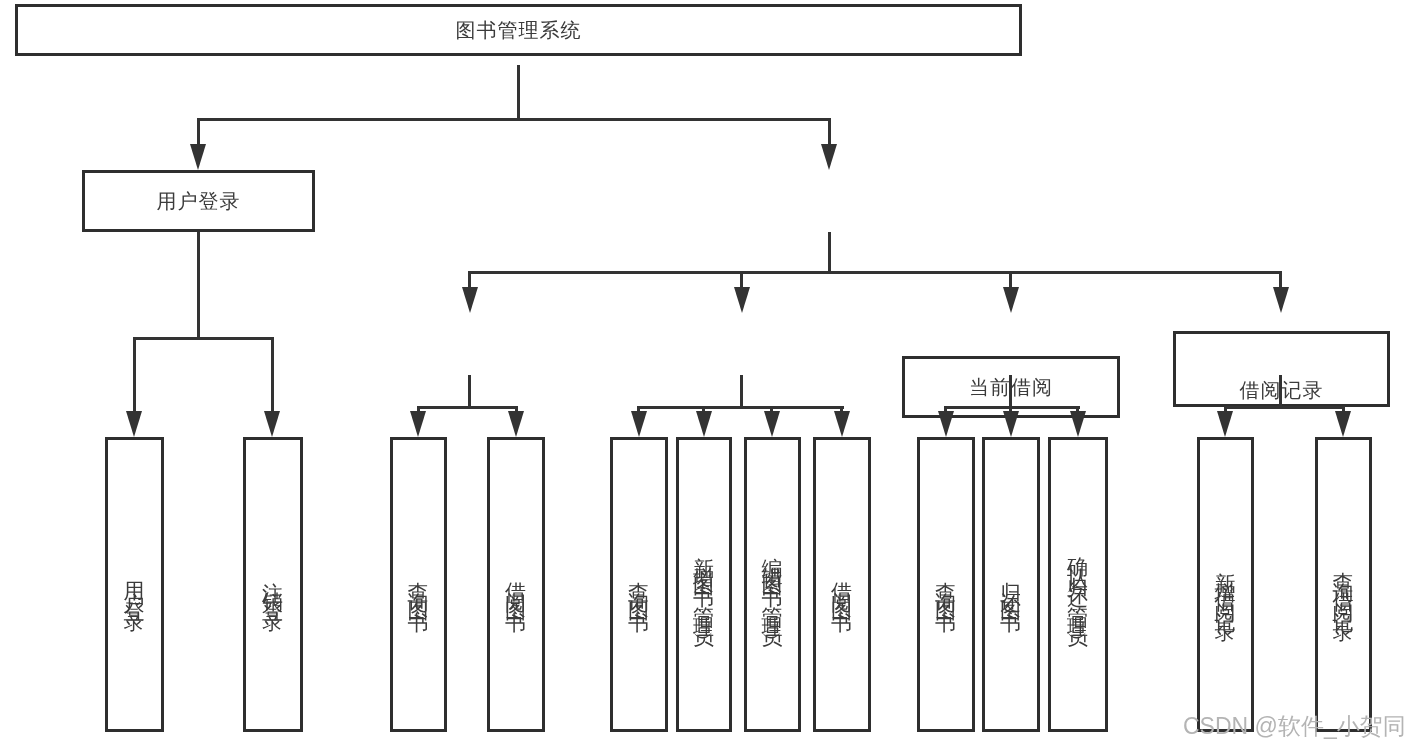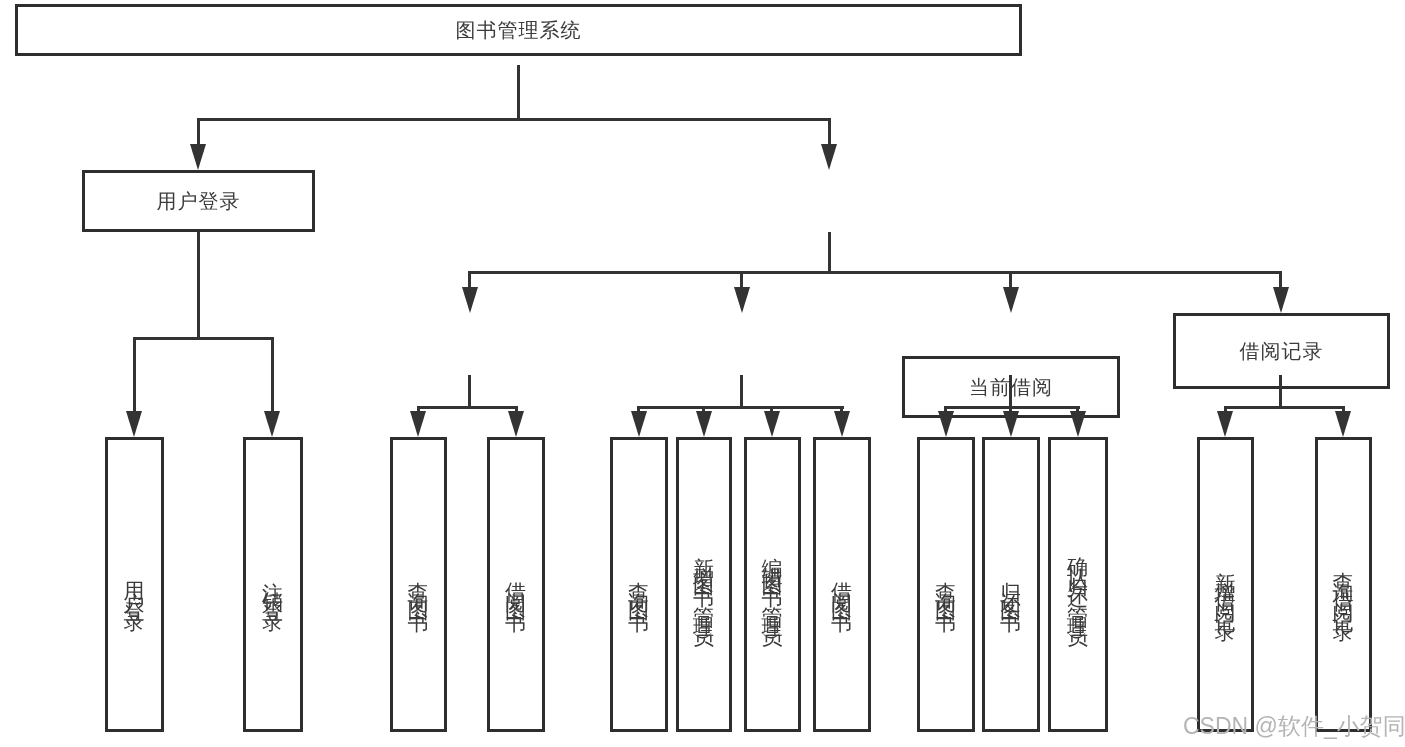--- a/index.html
+++ b/index.html
@@ -63,21 +63,21 @@
   <i class="ln" style="left:1009px;top:271px;width:3px;height:18px;"></i>
   <i class="ln" style="left:1279px;top:271px;width:3px;height:18px;"></i>
   <i class="ah" style="left:462px;top:287px;"></i>
   <i class="ah" style="left:734px;top:287px;"></i>
   <i class="ah" style="left:1003px;top:287px;"></i>
   <i class="ah" style="left:1273px;top:287px;"></i>
 
   <div class="box" style="left:902px;top:313px;width:218px;height:62px;margin-top:43px;">
     <span>当前借阅</span>
   </div>
-  <div class="box" style="left:1173px;top:313px;width:217px;height:76px;">
+  <div class="box" style="left:1173px;top:331px;width:217px;height:76px;align-items:flex-end;">
     <span>借阅记录</span>
   </div>
 
   <i class="ln" style="left:468px;top:375px;width:3px;height:34px;"></i>
   <i class="ln" style="left:417px;top:406px;width:101px;height:3px;"></i>
   <i class="ln" style="left:417px;top:406px;width:3px;height:10px;"></i>
   <i class="ln" style="left:515px;top:406px;width:3px;height:10px;"></i>
   <i class="ah" style="left:410px;top:411px;"></i>
   <i class="ah" style="left:508px;top:411px;"></i>
 

